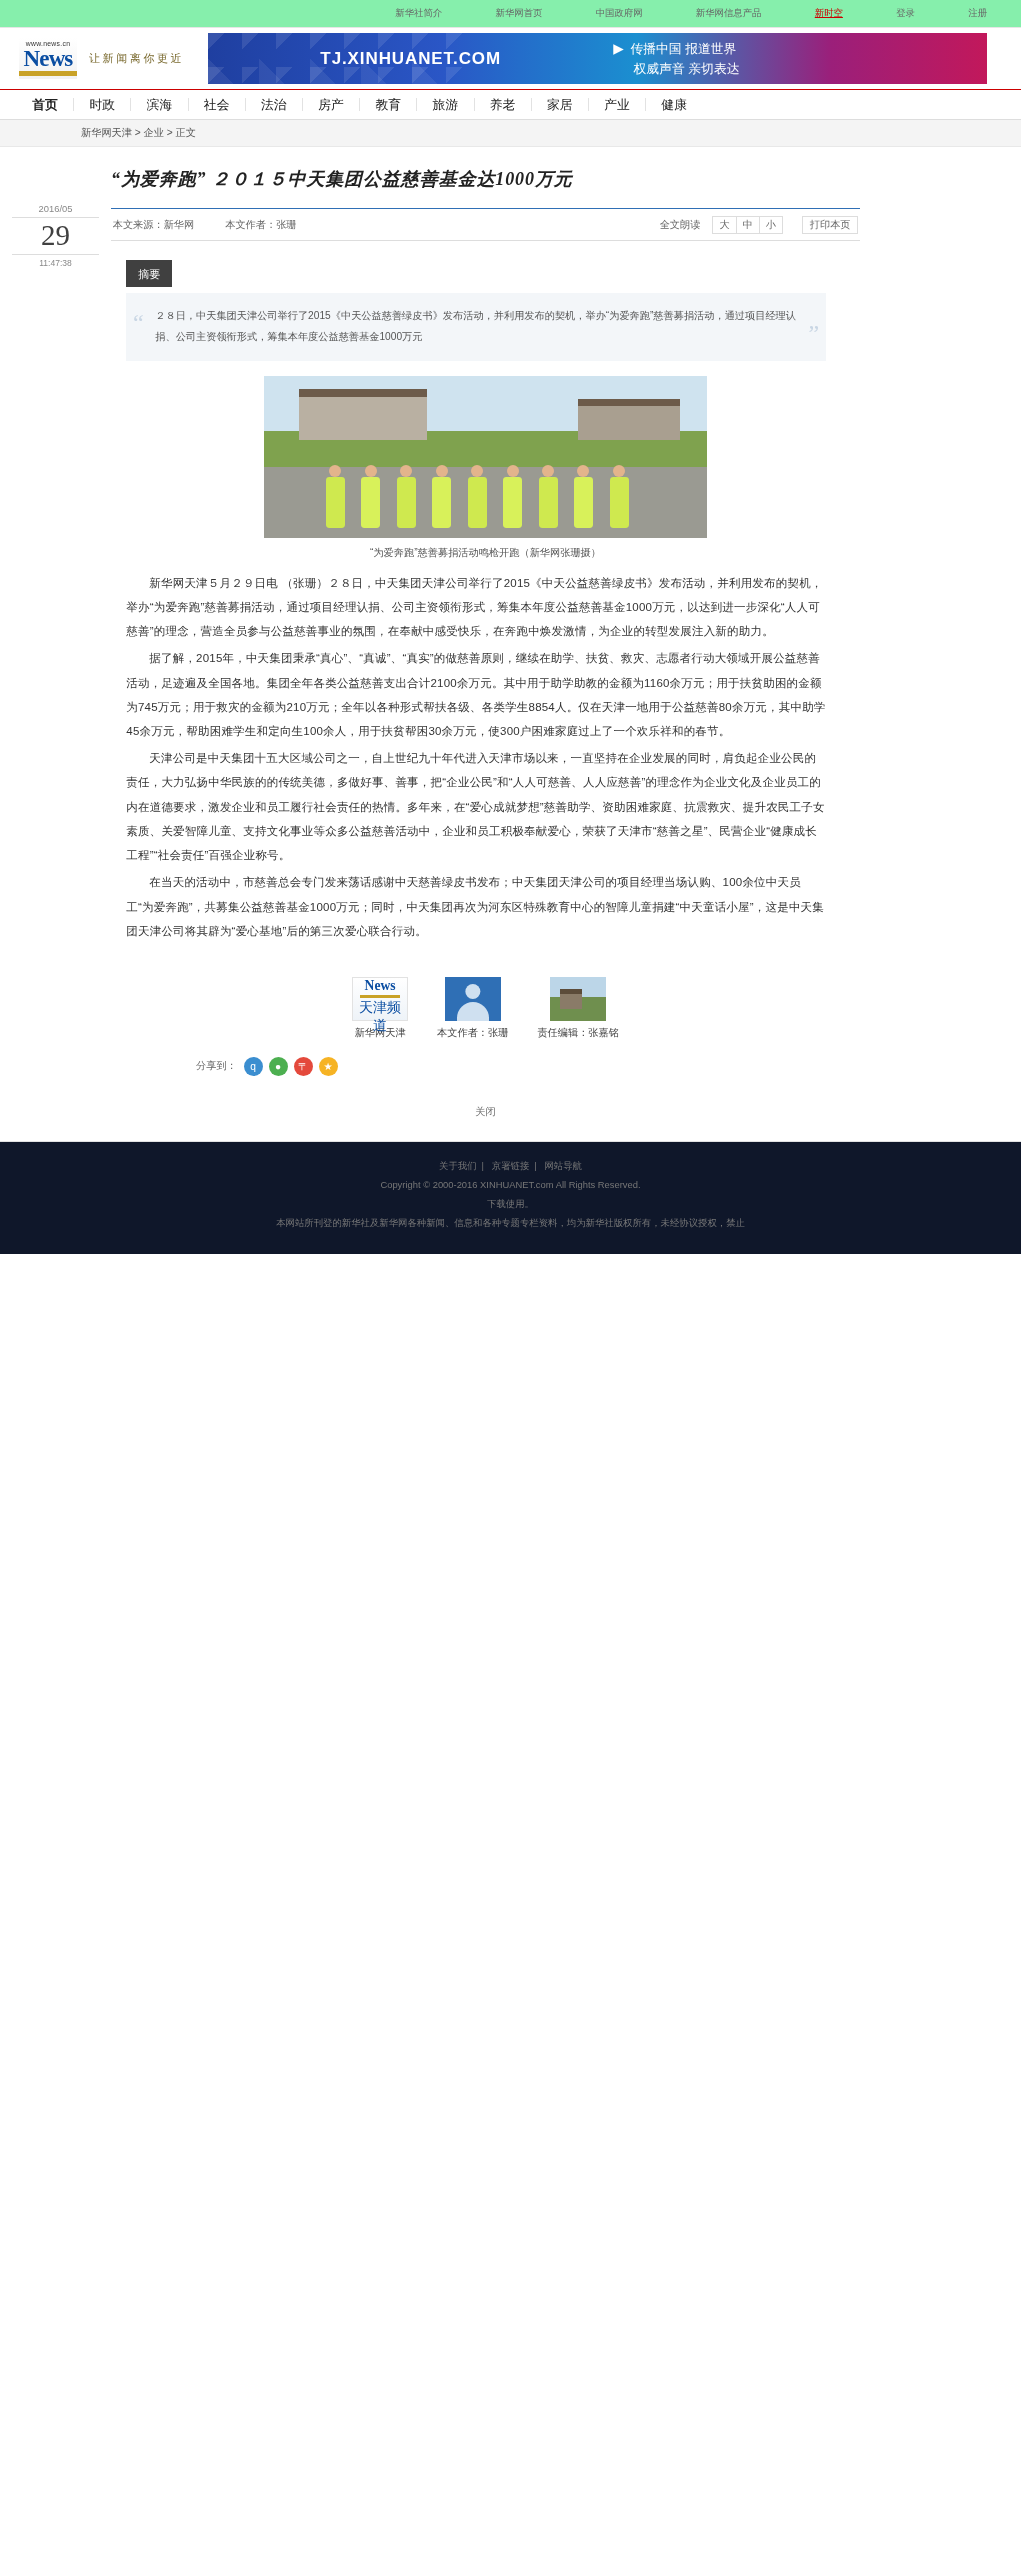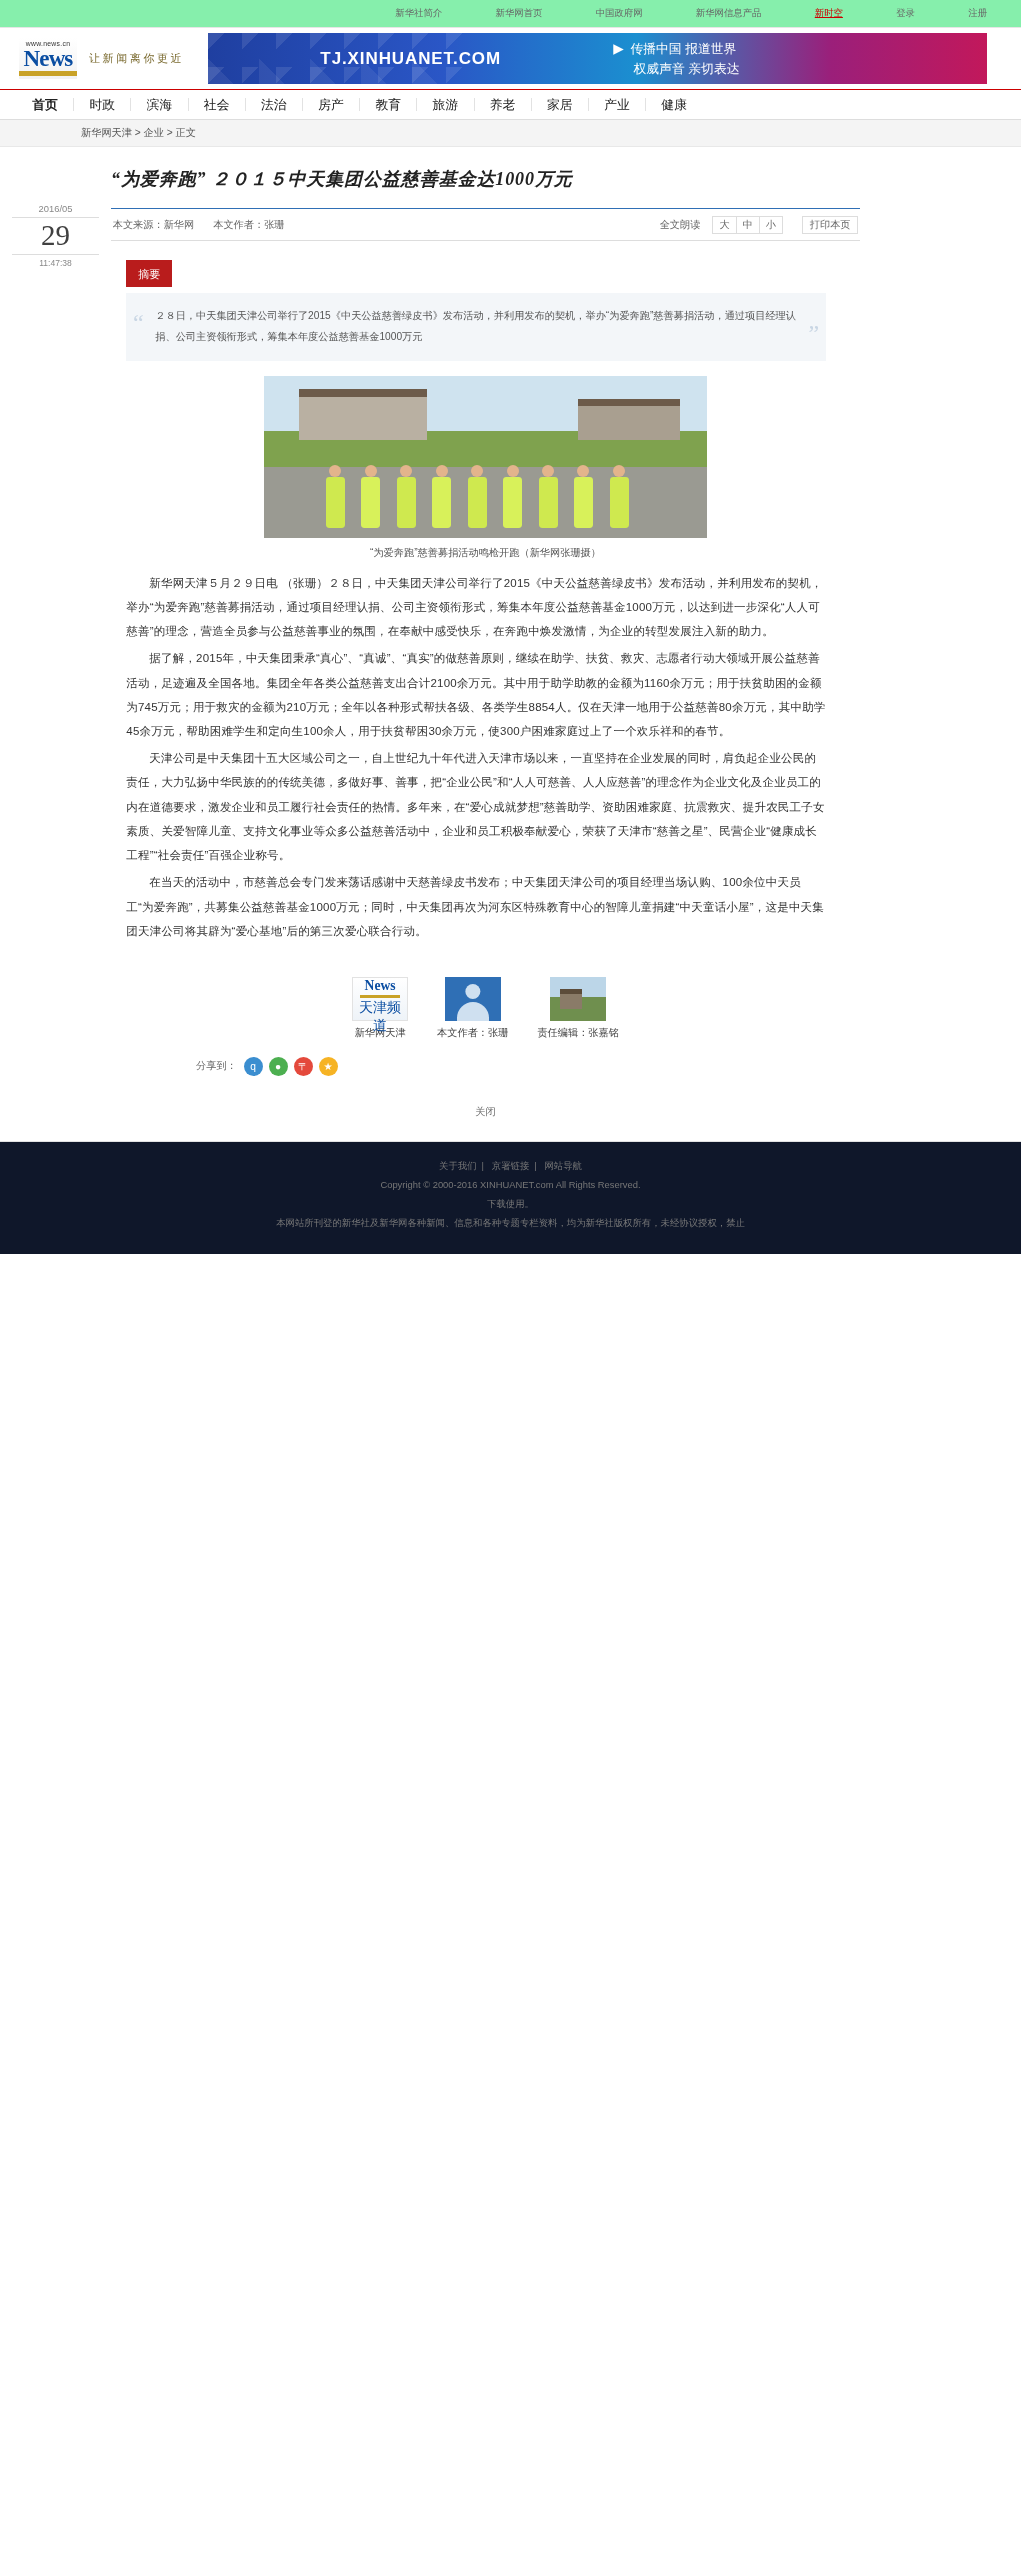--- a/index.html
+++ b/index.html
@@ -142,31 +142,31 @@
   }
   .meta {
     border-top:1.7px solid #2f6fb5;
     border-bottom:0.9px solid #ddd;
     font-size:10.2px;
     color:#666;
     padding:6.8px 1.7px;
     display:flex;
     align-items:center;
   }
-  .meta .src { margin-right:19px; }
+  .meta .src { margin-right:31px; }
   .meta .spacer { flex:1; }
   .meta .read { margin-right:12px; }
   .meta .sizes { border:0.9px solid #ddd; display:inline-flex; }
   .meta .sizes span { padding:0.9px 6px; border-right:0.9px solid #ddd; }
   .meta .sizes span:last-child { border-right:none; }
   .meta .print { margin-left:19px; border:0.9px solid #ddd; padding:0.9px 6.8px; }
 
   .abstract-wrap { margin:19px 0 5.1px 0; display:flex; }
   .abs-tag {
-    background:#b91c1c; color:#fff; font-size:11px;
+    background:#404040; color:#fff; font-size:11px;
     padding:6.8px 12px; height:27px; margin-left:15.3px;
   }
   .abs-box {
     background:#f3f6f9;
     margin:0 34px 0 15.3px;
     padding:13.6px 29px;
     position:relative;
     font-size:10.2px;
     color:#555;
     line-height:2;

